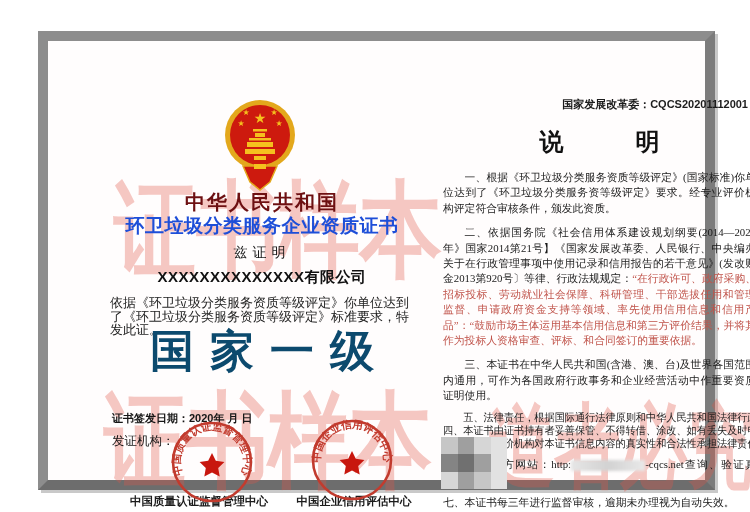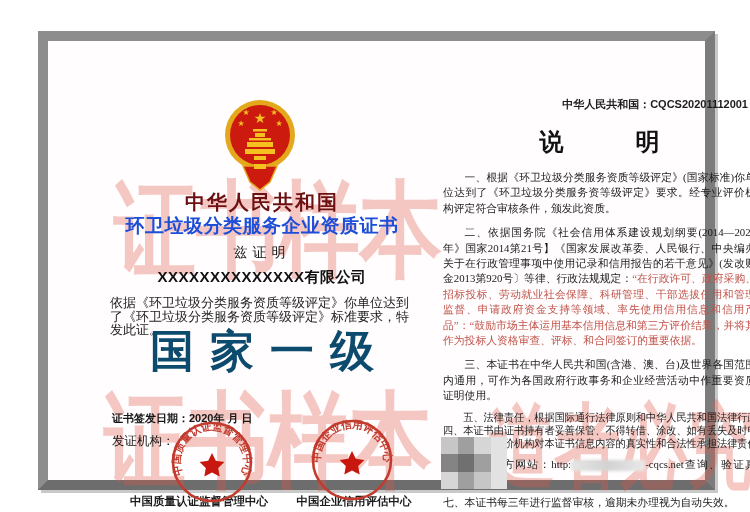--- a/index.html
+++ b/index.html
@@ -116,21 +116,21 @@
           <path id="sealArc2" d="M 12.9,53.9 A 32,32 0 1 1 73.1,53.9" fill="none"></path>
           <text fill="#c23b2e" font-size="10.5" font-weight="bold">
             <textPath href="#sealArc2" startOffset="50%" text-anchor="middle">中国企业信用评估中心</textPath>
           </text>
           <polygon fill="#c8170e" points="43,34 46.8,41.8 55.4,43 49.2,49 50.7,57.6 43,53.5 35.3,57.6 36.8,49 30.6,43 39.2,41.8"></polygon>
         </svg>
       </div>
       <div class="cap cap1">中国质量认证监督管理中心</div>
       <div class="cap cap2">中国企业信用评估中心</div>
 
-      <div class="approval">中华人民共和国：CQCS20201112001</div>
+      <div class="approval">国家发展改革委：CQCS20201112001</div>
 
       <div class="rp">
         <div class="notes-title">说　　　明</div>
         <p class="ind">一、根据《环卫垃圾分类服务资质等级评定》(国家标准)你单位达到了《环卫垃圾分类服务资等级评定》要求。经专业评价机构评定符合审核条件，颁发此资质。</p>
         <p class="ind"><span>二、依据国务院《社会信用体系建设规划纲要(2014—2020年》国家2014第21号】《国家发展改革委、人民银行、中央编办关于在行政管理事项中使用记录和信用报告的若干意见》(发改财金2013第920号〕等律、行政法规规定：</span><span class="red">“在行政许可、政府采购、招标投标、劳动就业社会保障、科研管理、干部选拔任用和管理监督、申请政府资金支持等领域、率先使用信用信息和信用产品”：“鼓励市场主体运用基本信用信息和第三方评价结果，并将其作为投标人资格审查、评标、和合同签订的重要依据。</span></p>
         <p class="ind gap-after">三、本证书在中华人民共和国(含港、澳、台)及世界各国范围内通用，可作为各国政府行政事务和企业经营活动中作重要资质证明使用。</p>
         <p class="tight ind">五、法律责任，根据国际通行法律原则和中华人民共和国法律行政</p>
         <p class="tight">四、本证书由证书持有者妥善保管、不得转借、涂改、如有丢失及时申报。</p>
         <p class="tight gap-after">法规规定，评价机构对本证书信息内容的真实性和合法性承担法律责任。</p>
         <p class="gap-after"><span>六、登陆官方网站：http:</span><span class="blurbox"></span><span>-cqcs.net查询、验证真伪。</span></p>

